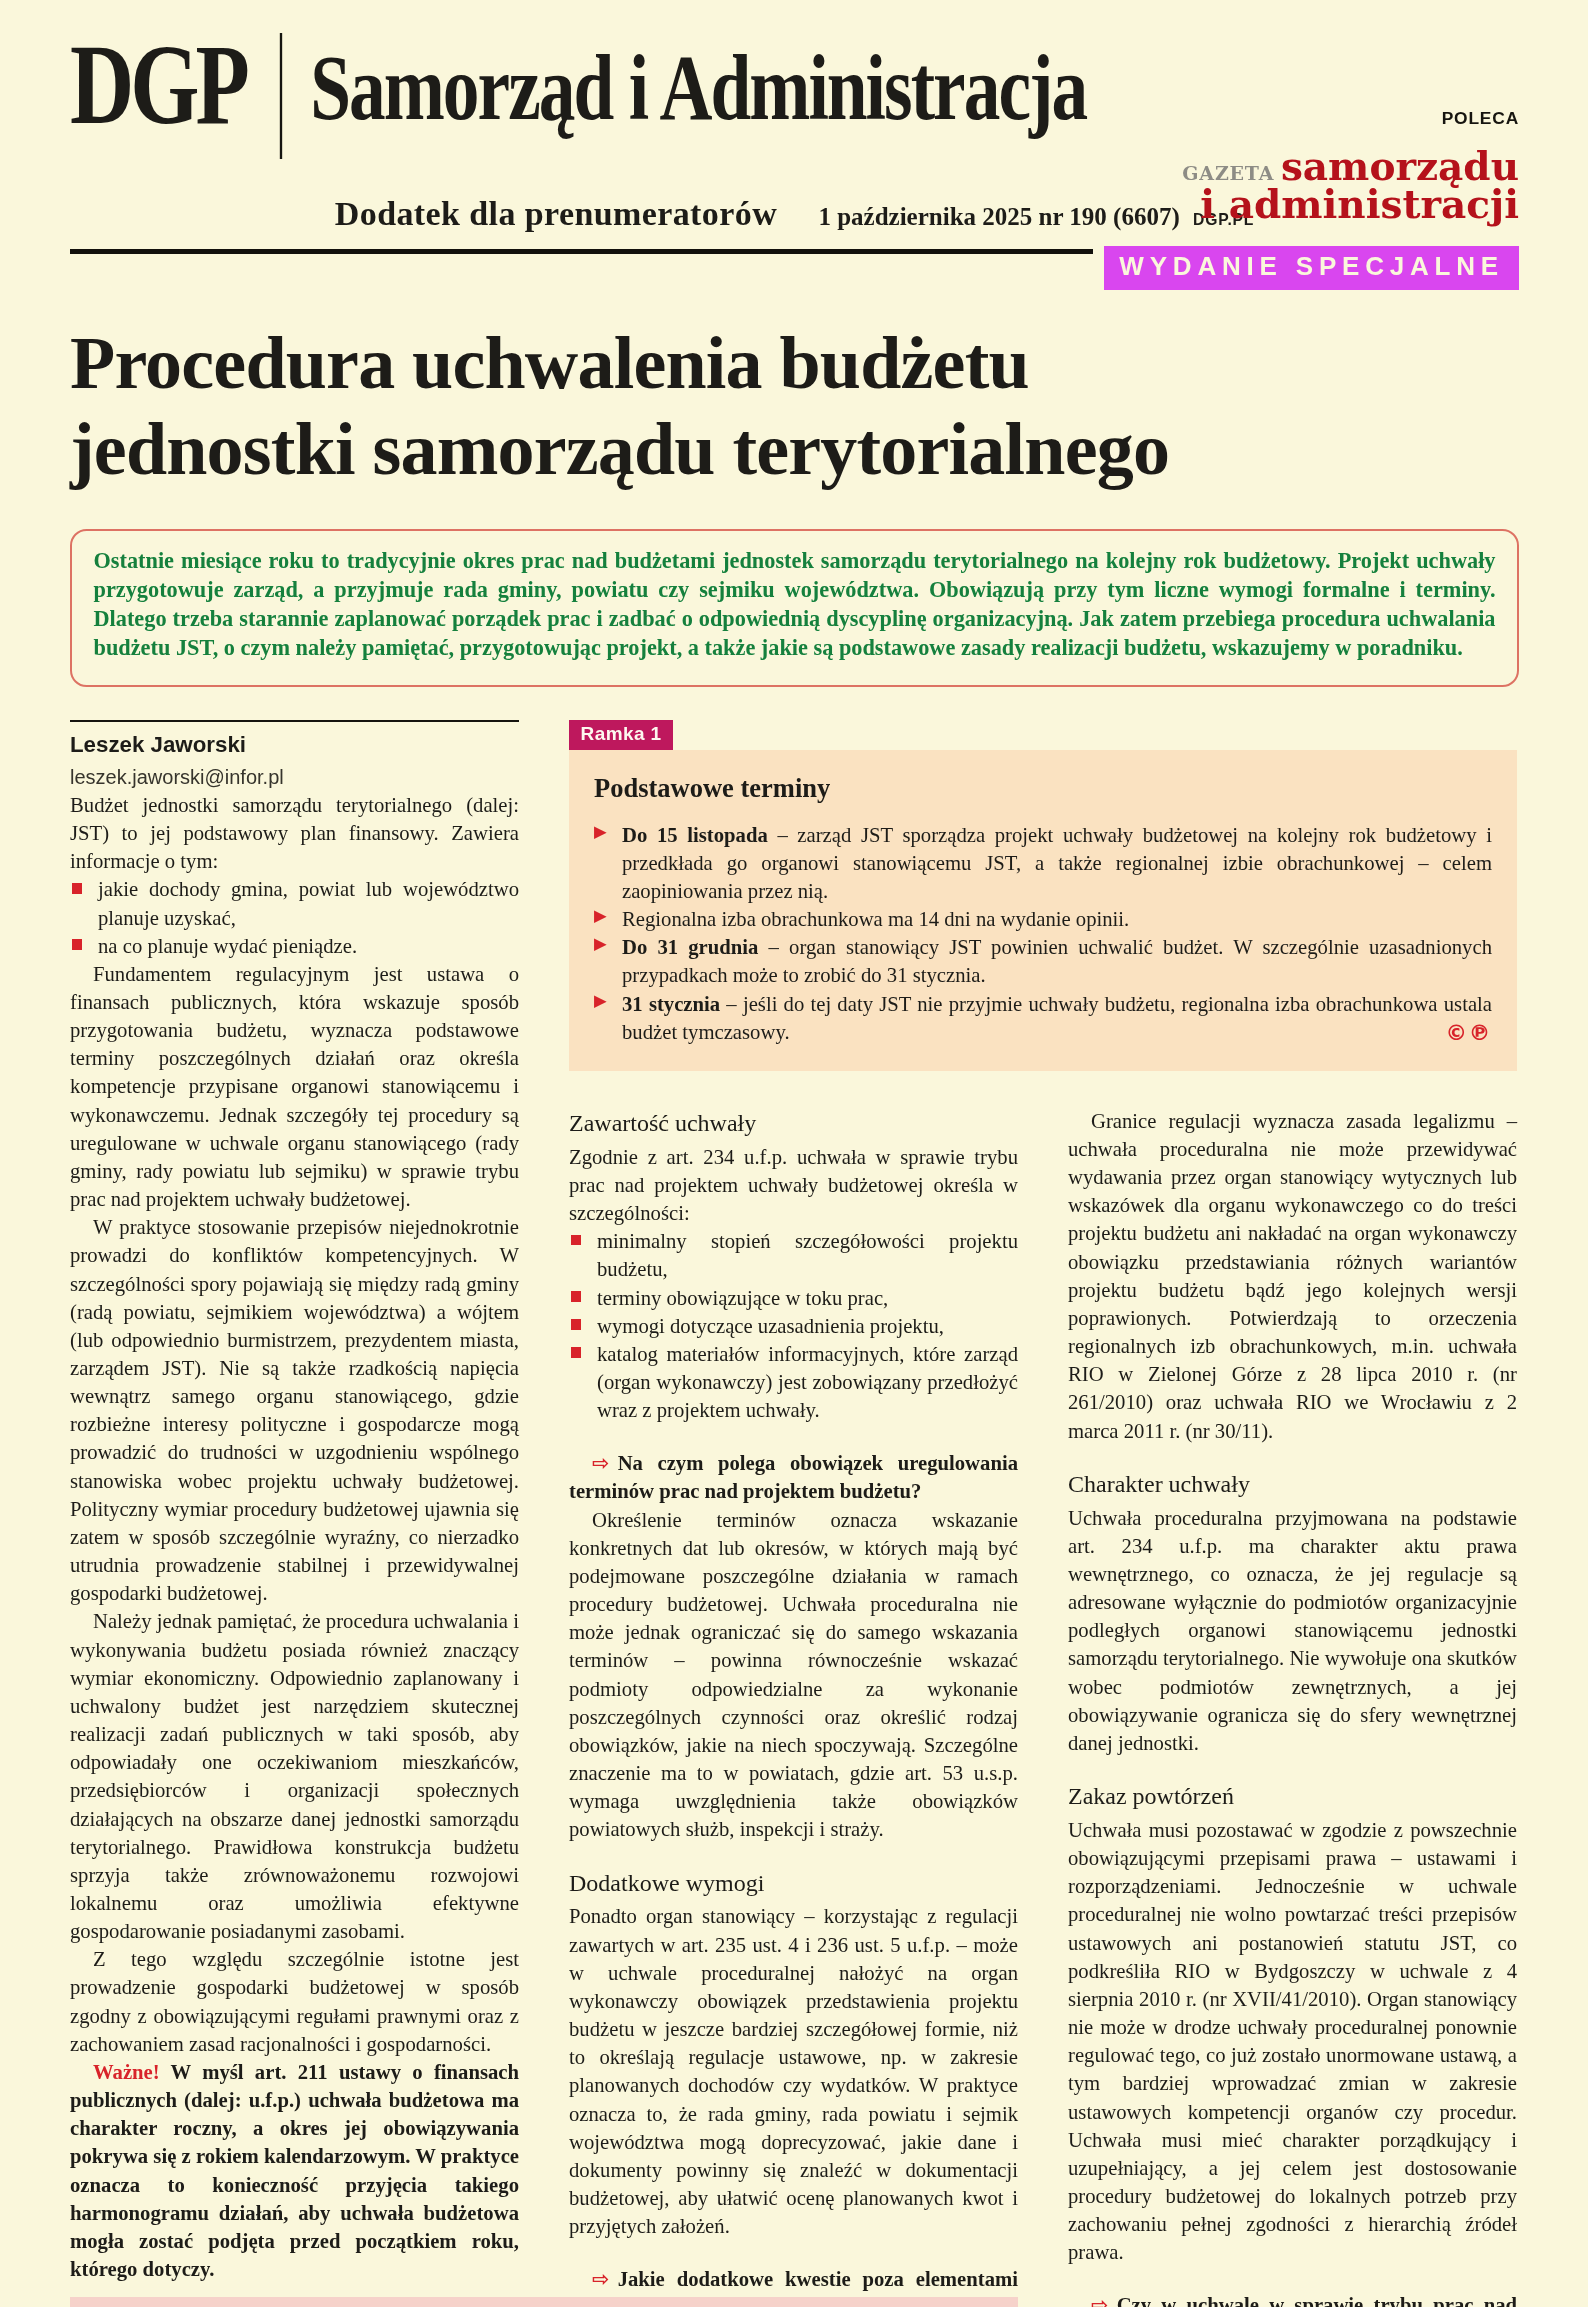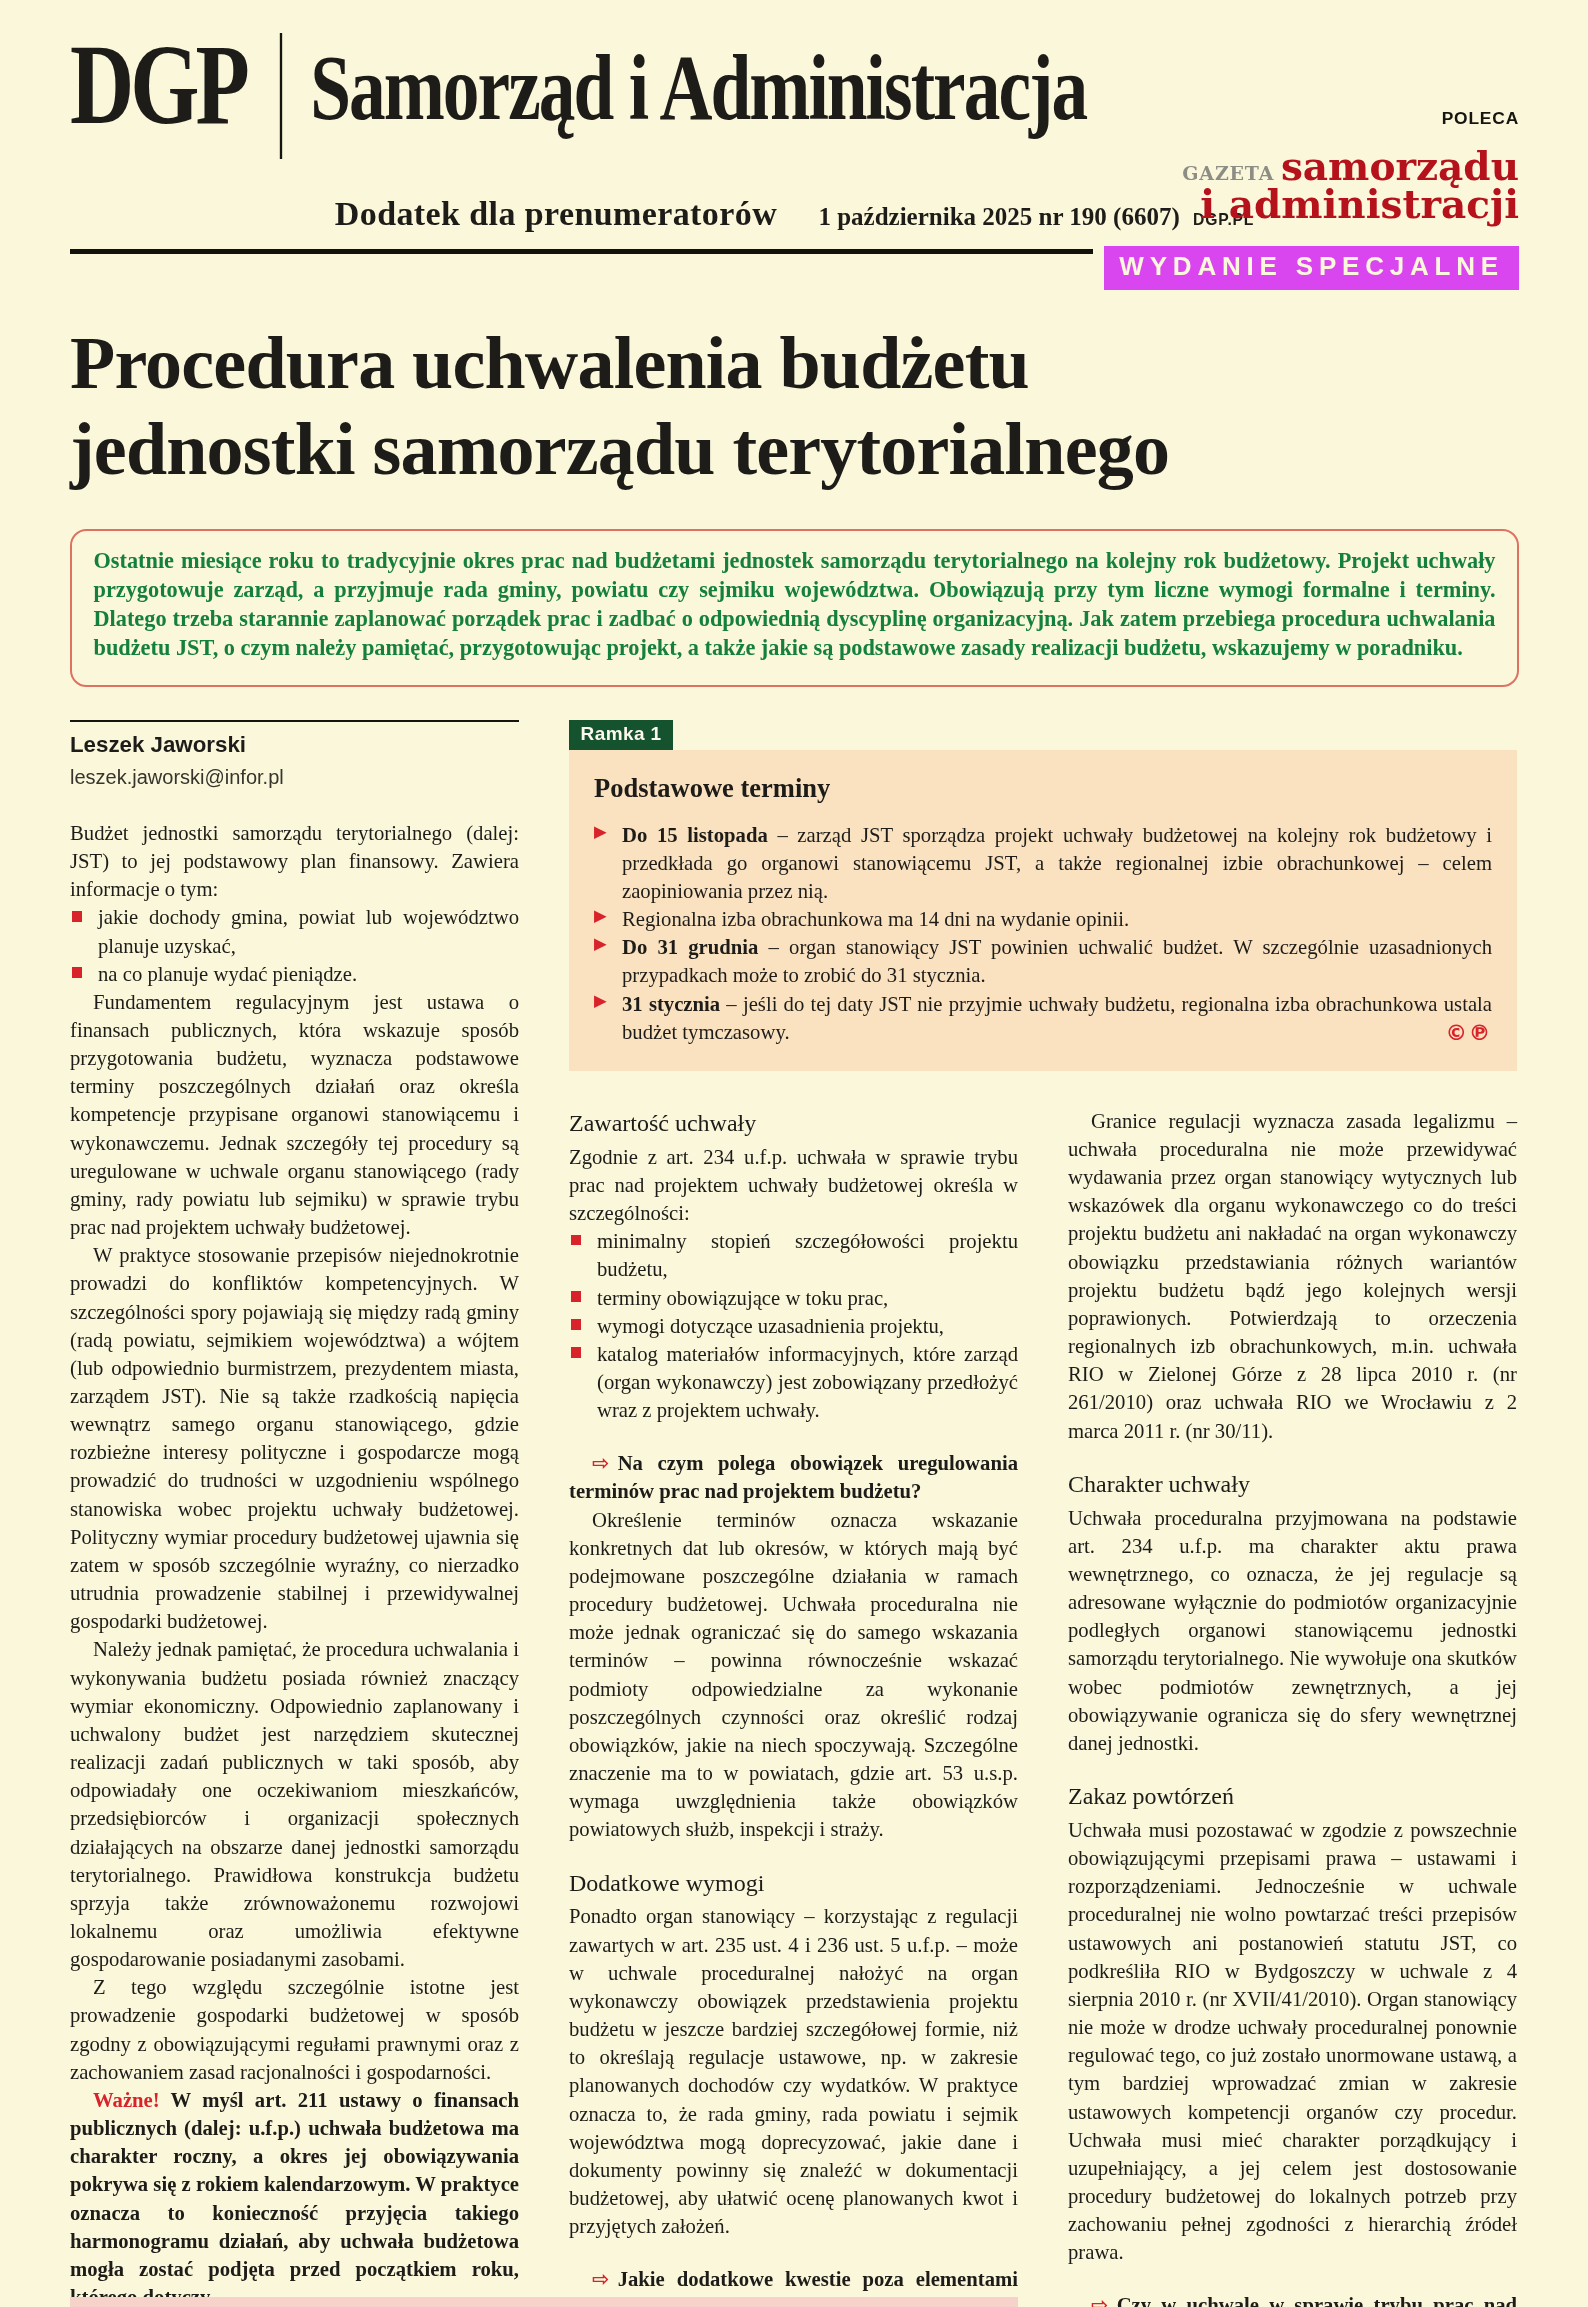--- a/index.html
+++ b/index.html
@@ -45,26 +45,26 @@
     text-align:justify;color:#15803d;
   }
   
   main{display:grid;grid-template-columns:449px 948px;column-gap:50px;margin-top:33px;}
   .grid2{display:grid;grid-template-columns:449px 449px;column-gap:50px;margin-top:36px;}
   .bodycol{font-size:20.7px;line-height:1.36;text-align:justify;}
   .bodycol p{margin:0;}
   .p{text-indent:23px;}
   .ni{text-indent:0;}
   
-  .author{border-top:2.5px solid #15140e;padding-top:8.3px;margin-bottom:28px;
+  .author{border-top:2.5px solid #15140e;padding-top:8.3px;
     font-family:"Liberation Sans","DejaVu Sans",sans-serif;text-align:left;}
   .author-name{font-weight:bold;font-size:22.3px;}
   .author-email{font-size:20px;color:#36342c;text-decoration:none;display:inline-block;margin-top:3.3px;}
   
-  .ramka-tag{display:inline-block;background:#14532d;color:#fdf8ef;
+  .ramka-tag{display:inline-block;background:#be185d;color:#fdf8ef;
     font-family:"Liberation Sans","DejaVu Sans",sans-serif;font-weight:bold;
     font-size:19px;padding:3.3px 11.6px 5px;letter-spacing:0.4px;}
   .ramka-box{background:#FAE2C1;padding:23px 25px 25px;position:relative;}
   .ramka-title{font-weight:bold;font-size:26.5px;margin:0 0 16.5px;}
   .ramka-item{margin:0;padding-left:28px;position:relative;font-size:20.7px;line-height:1.36;text-align:justify;}
   .tri{position:absolute;left:0;top:0;color:#d8232a;font-size:16.5px;
     font-family:"DejaVu Sans",sans-serif;}
   .b{font-weight:bold;}
   .cpl{position:absolute;right:0;bottom:-1.7px;color:#d8232a;font-weight:bold;font-size:21.5px;
     letter-spacing:1.7px;font-family:"DejaVu Sans",sans-serif;}

